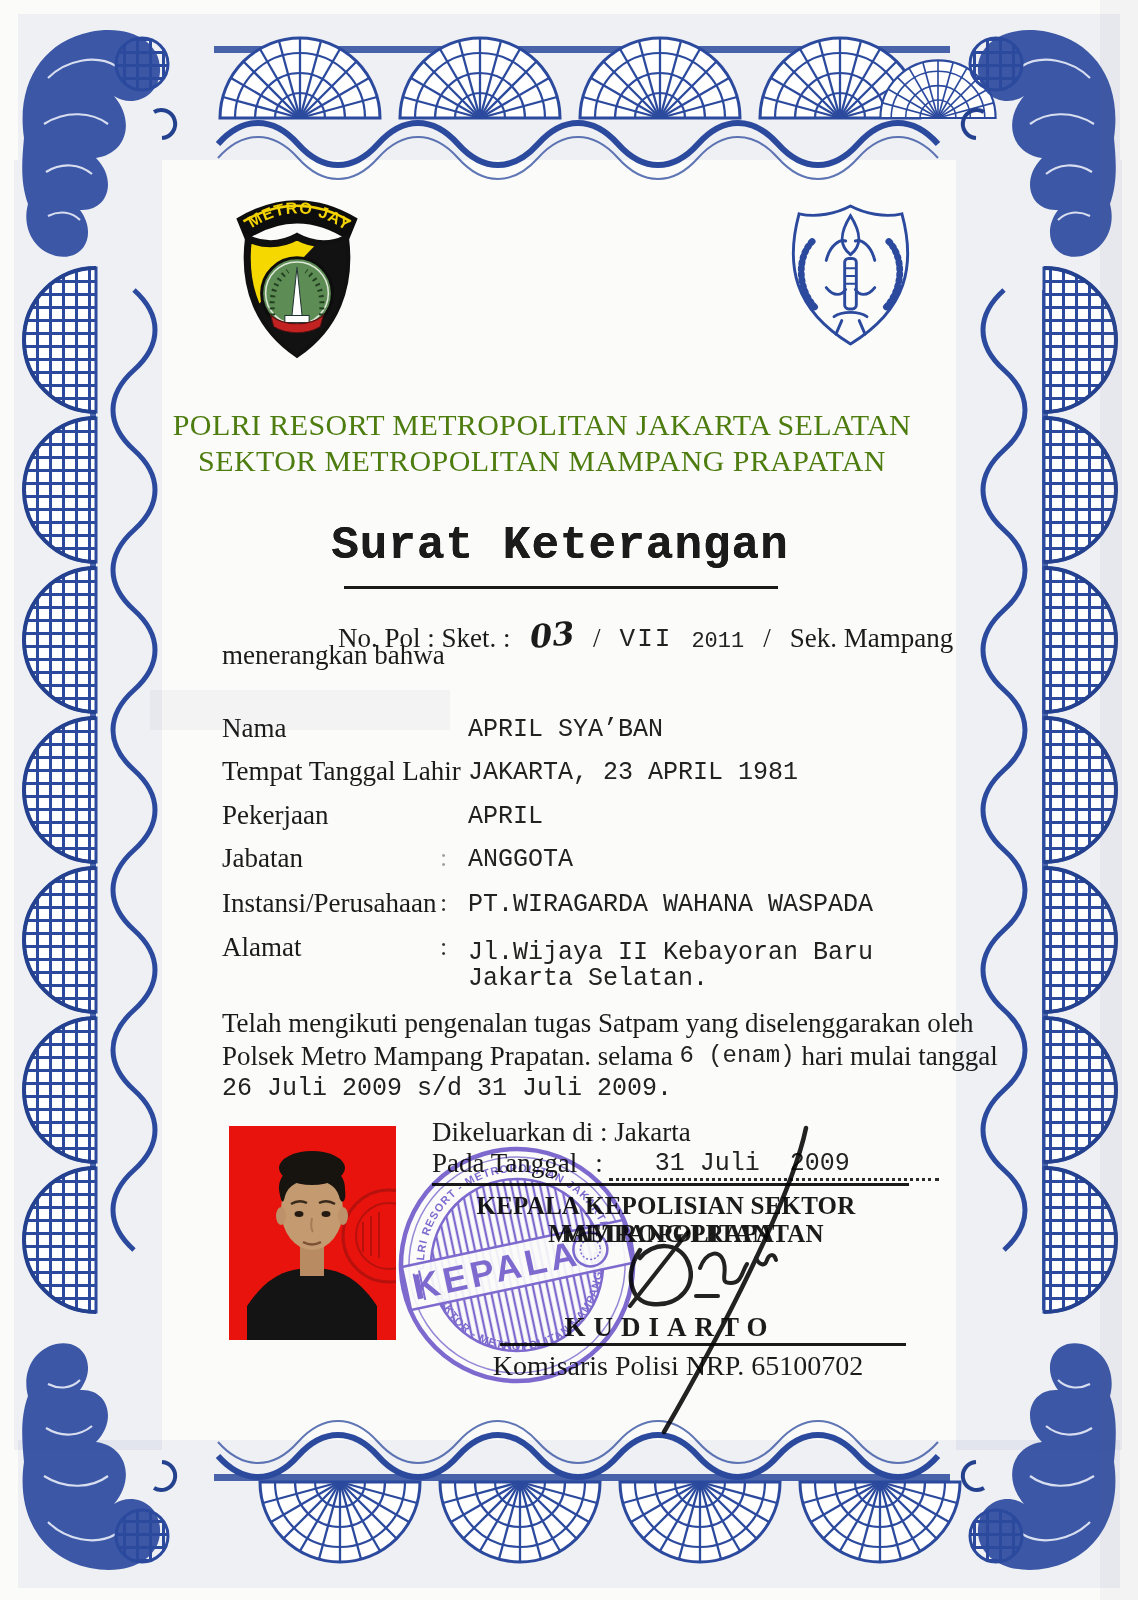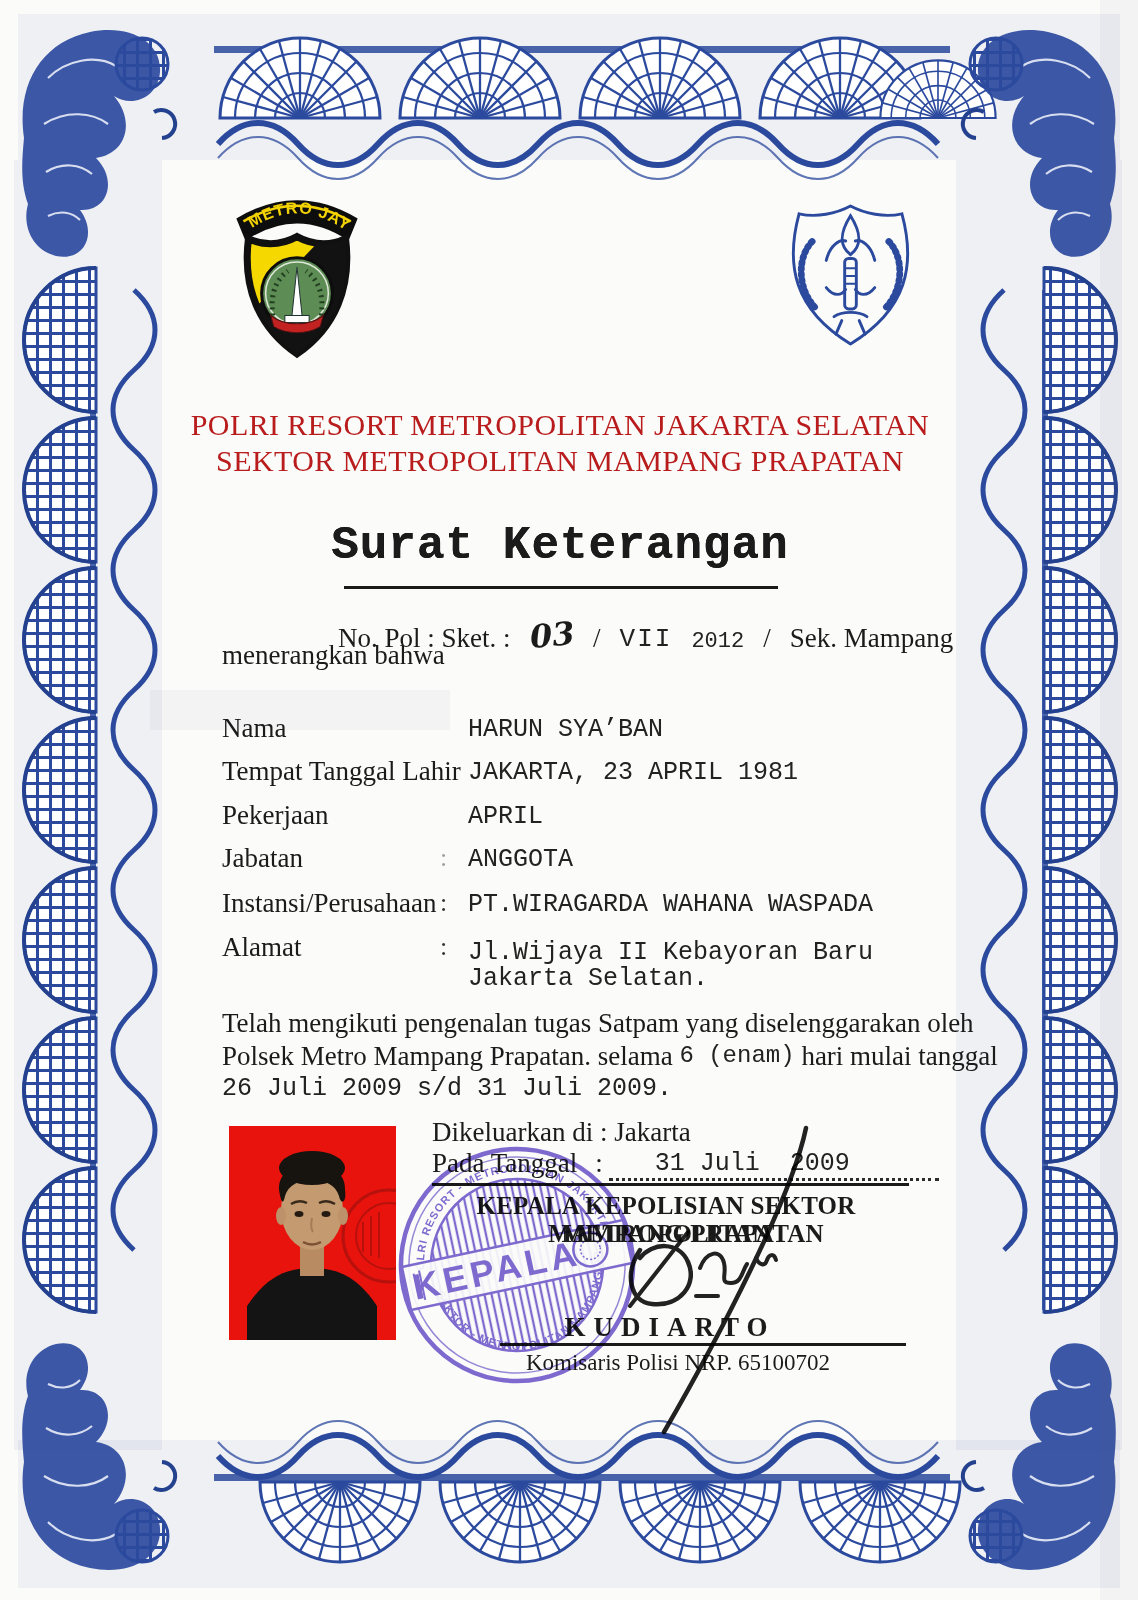--- a/index.html
+++ b/index.html
@@ -1,36 +1,36 @@
 <!DOCTYPE html>
 <html><head>
 <meta charset="utf-8">
 <style>
   html,body{margin:0;padding:0;background:#e9e9e7;}
   .page{position:relative;width:1138px;height:1600px;margin:0 auto;background:#fbfbfa;overflow:hidden;
         font-family:"Liberation Serif",serif;color:#1b1b1b;}
   .abs{position:absolute;}
   svg{display:block;}
   
-  .hdr{left:150px;width:820px;text-align:center;font-size:30px;letter-spacing:.4px;color:#b91c1c;}
+  .hdr{left:132px;width:820px;text-align:center;font-size:30px;letter-spacing:.4px;color:#4d7c0f;}
   .title{left:150px;width:820px;text-align:center;font-family:Liberation Mono, monospace;font-weight:700;
          font-size:46px;letter-spacing:1px;text-shadow:0 0 .6px #000;}
   .rule{background:#1a1a1a;height:3px;}
   .nopol{left:338px;top:616px;display:flex;align-items:flex-end;gap:19px;font-size:27px;}
   .nopol .num{font-family:"DejaVu Serif",serif;font-style:italic;font-weight:700;font-size:32px;
               transform:rotate(-5deg);display:inline-block;}
   .mono{font-family:"Liberation Mono",monospace;font-size:25px;color:#222;white-space:pre;}
   .mono.small{font-size:22px;}
   .para{font-size:27px;line-height:35px;}
   .flabel{font-size:27px;}
   .fcolon{font-size:26px;color:#333;}
   .faint{opacity:.45;}
   .sigline{font-weight:700;font-size:25px;letter-spacing:.2px;}
   .kudiarto{font-weight:700;font-size:27px;letter-spacing:8px;}
-  .rank{font-size:23px;}
+  .rank{font-size:28px;}
   .dotline{display:inline-block;width:330px;border-bottom:3px dotted #2c2c2c;position:relative;height:30px;vertical-align:bottom;}
   .dotline .mono{position:absolute;left:46px;bottom:0px;}
   .stamp-wrap{mix-blend-mode:multiply;opacity:.88;transform:rotate(-12deg);}
   .sig-wrap{mix-blend-mode:multiply;}
   .smudge{background:rgba(120,125,135,.06);}
 </style>
 </head>
 <body>
 
 <div class="page">
@@ -175,32 +175,32 @@
   <div class="abs hdr" style="top:444px">SEKTOR METROPOLITAN MAMPANG PRAPATAN</div>
 
   <div class="abs title" style="top:520px">Surat Keterangan</div>
   <div class="abs rule" style="left:344px;top:586px;width:434px"></div>
 
   <div class="abs nopol">
     <span>No. Pol : Sket. :</span>
     <span class="num">03</span>
     <span>/</span>
     <span class="mono" style="font-size:26px;letter-spacing:2px">VII</span>
-    <span class="mono small">2012</span>
+    <span class="mono small">2011</span>
     <span>/</span>
     <span>Sek. Mampang</span>
   </div>
 
   <div class="abs para" style="left:222px;top:638px;width:720px">
     <div>menerangkan bahwa</div>
   </div>
 
   <div>
     <div class="abs flabel" style="left:222px;top:713px">Nama</div>
-    <div class="abs mono" style="left:468px;top:715px">HARUN SYA’BAN</div>
+    <div class="abs mono" style="left:468px;top:715px">APRIL SYA’BAN</div>
 
     <div class="abs flabel" style="left:222px;top:756px">Tempat Tanggal Lahir</div>
     <div class="abs mono" style="left:468px;top:758px">JAKARTA, 23 APRIL 1981</div>
 
     <div class="abs flabel" style="left:222px;top:800px">Pekerjaan</div>
     <div class="abs mono" style="left:468px;top:802px">APRIL</div>
 
     <div class="abs flabel" style="left:222px;top:843px">Jabatan</div>
     <div class="abs fcolon faint" style="left:440px;top:843px">:</div>
     <div class="abs mono" style="left:468px;top:845px">ANGGOTA</div>

